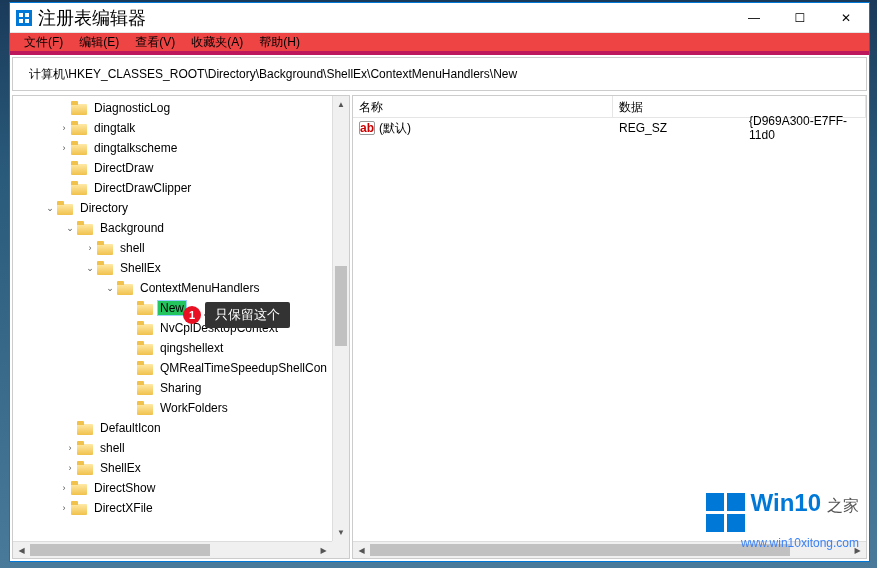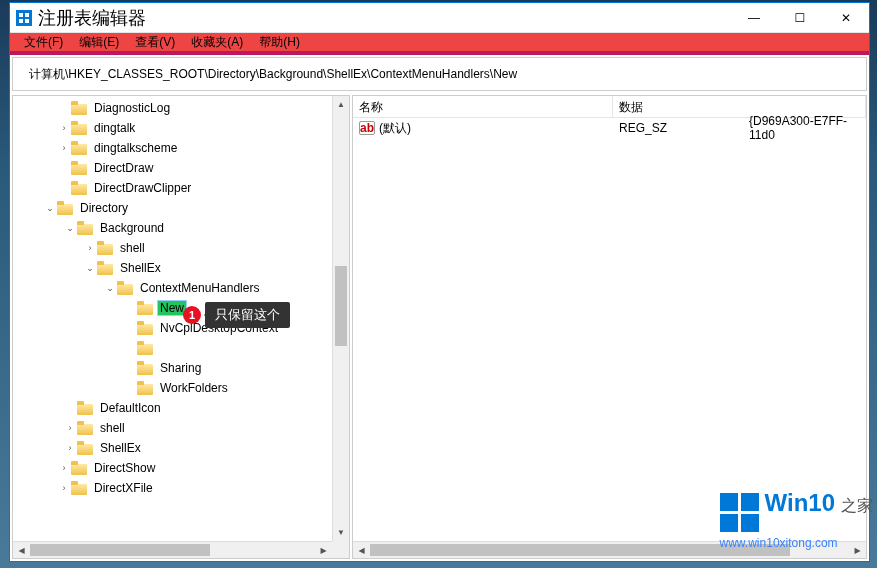--- a/index.html
+++ b/index.html
@@ -38,21 +38,21 @@
 .list-row { height: 20px; display: flex; align-items: center; }
 .list-cell { padding: 2px 6px; font-size: 12px; display:flex; align-items:center; }
 .val-icon { width:16px; height:14px; margin-right:4px; border:1px solid #999; border-radius:2px; display:flex; align-items:center; justify-content:center; font-size:12px; color:#c00; font-weight:bold; background:#fff; }
 .list-scroll-h { position:absolute; left:0; right:0; bottom:0; height:17px; background:#f0f0f0; border-top:1px solid #ddd; }
 .list-scroll-h .sbtn { width:17px; height:100%; display:inline-flex; align-items:center; justify-content:center; font-size:8px; color:#555; }
 .list-scroll-h .thumb { position:absolute; top:2px; bottom:2px; left:17px; width:420px; background:#c1c1c1; }
 .annotation { position: absolute; top: 302px; left: 183px; display: flex; align-items: center; z-index: 10; }
 .anno-badge { width: 18px; height: 18px; background: #e81123; border-radius: 50%; color: #fff; font-size: 11px; display: flex; align-items: center; justify-content: center; font-weight: bold; margin-right: 4px; }
 .anno-tip { background: #333; color: #fff; padding: 4px 10px; font-size: 13px; border-radius: 2px; position: relative; }
 .anno-tip::before { content: ""; position: absolute; left: -6px; top: 50%; transform: translateY(-50%); border: 5px solid transparent; border-right-color: #333; }
-.watermark { position: absolute; right: 4px; bottom: 18px; text-align: left; z-index:5; }
+.watermark { position: absolute; right: 18px; bottom: 18px; text-align: right; z-index:5; }
 .wm-top { display: flex; align-items: baseline; justify-content: flex-end; gap: 6px; }
 .wm-logo { display: grid; grid-template-columns: 18px 18px; grid-template-rows: 18px 18px; gap: 3px; }
 .wm-logo div { background: #0078d7; }
 .wm-text { font-size: 24px; font-weight: bold; color: #0078d7; }
 .wm-text2 { font-size: 16px; color: #555; }
 .wm-url { font-size: 12px; color: #3b82f6; margin-top: 4px; }
 </style>
 </head>
 <body>
 
@@ -143,20 +143,25 @@
           <div class="tree-row" style="padding-left:124px">
               <span class="folder-icon"></span>
               <span class="tree-label selected">New</span>
             </div>
           <div class="tree-row" style="padding-left:124px">
               <span class="folder-icon"></span>
               <span class="tree-label">NvCplDesktopContext</span>
             </div>
           <div class="tree-row" style="padding-left:124px">
               <span class="folder-icon"></span>
+              <span class="tree-label">qingshellext</span>
+            </div>
+          <div class="tree-row" style="padding-left:124px">
+              <span class="folder-icon"></span>
+              <span class="tree-label">QMRealTimeSpeedupShellCon</span>
             </div>
           <div class="tree-row" style="padding-left:124px">
               <span class="folder-icon"></span>
               <span class="tree-label">Sharing</span>
             </div>
           <div class="tree-row" style="padding-left:124px">
               <span class="folder-icon"></span>
               <span class="tree-label">WorkFolders</span>
             </div>
           <div class="tree-row" style="padding-left:64px">

